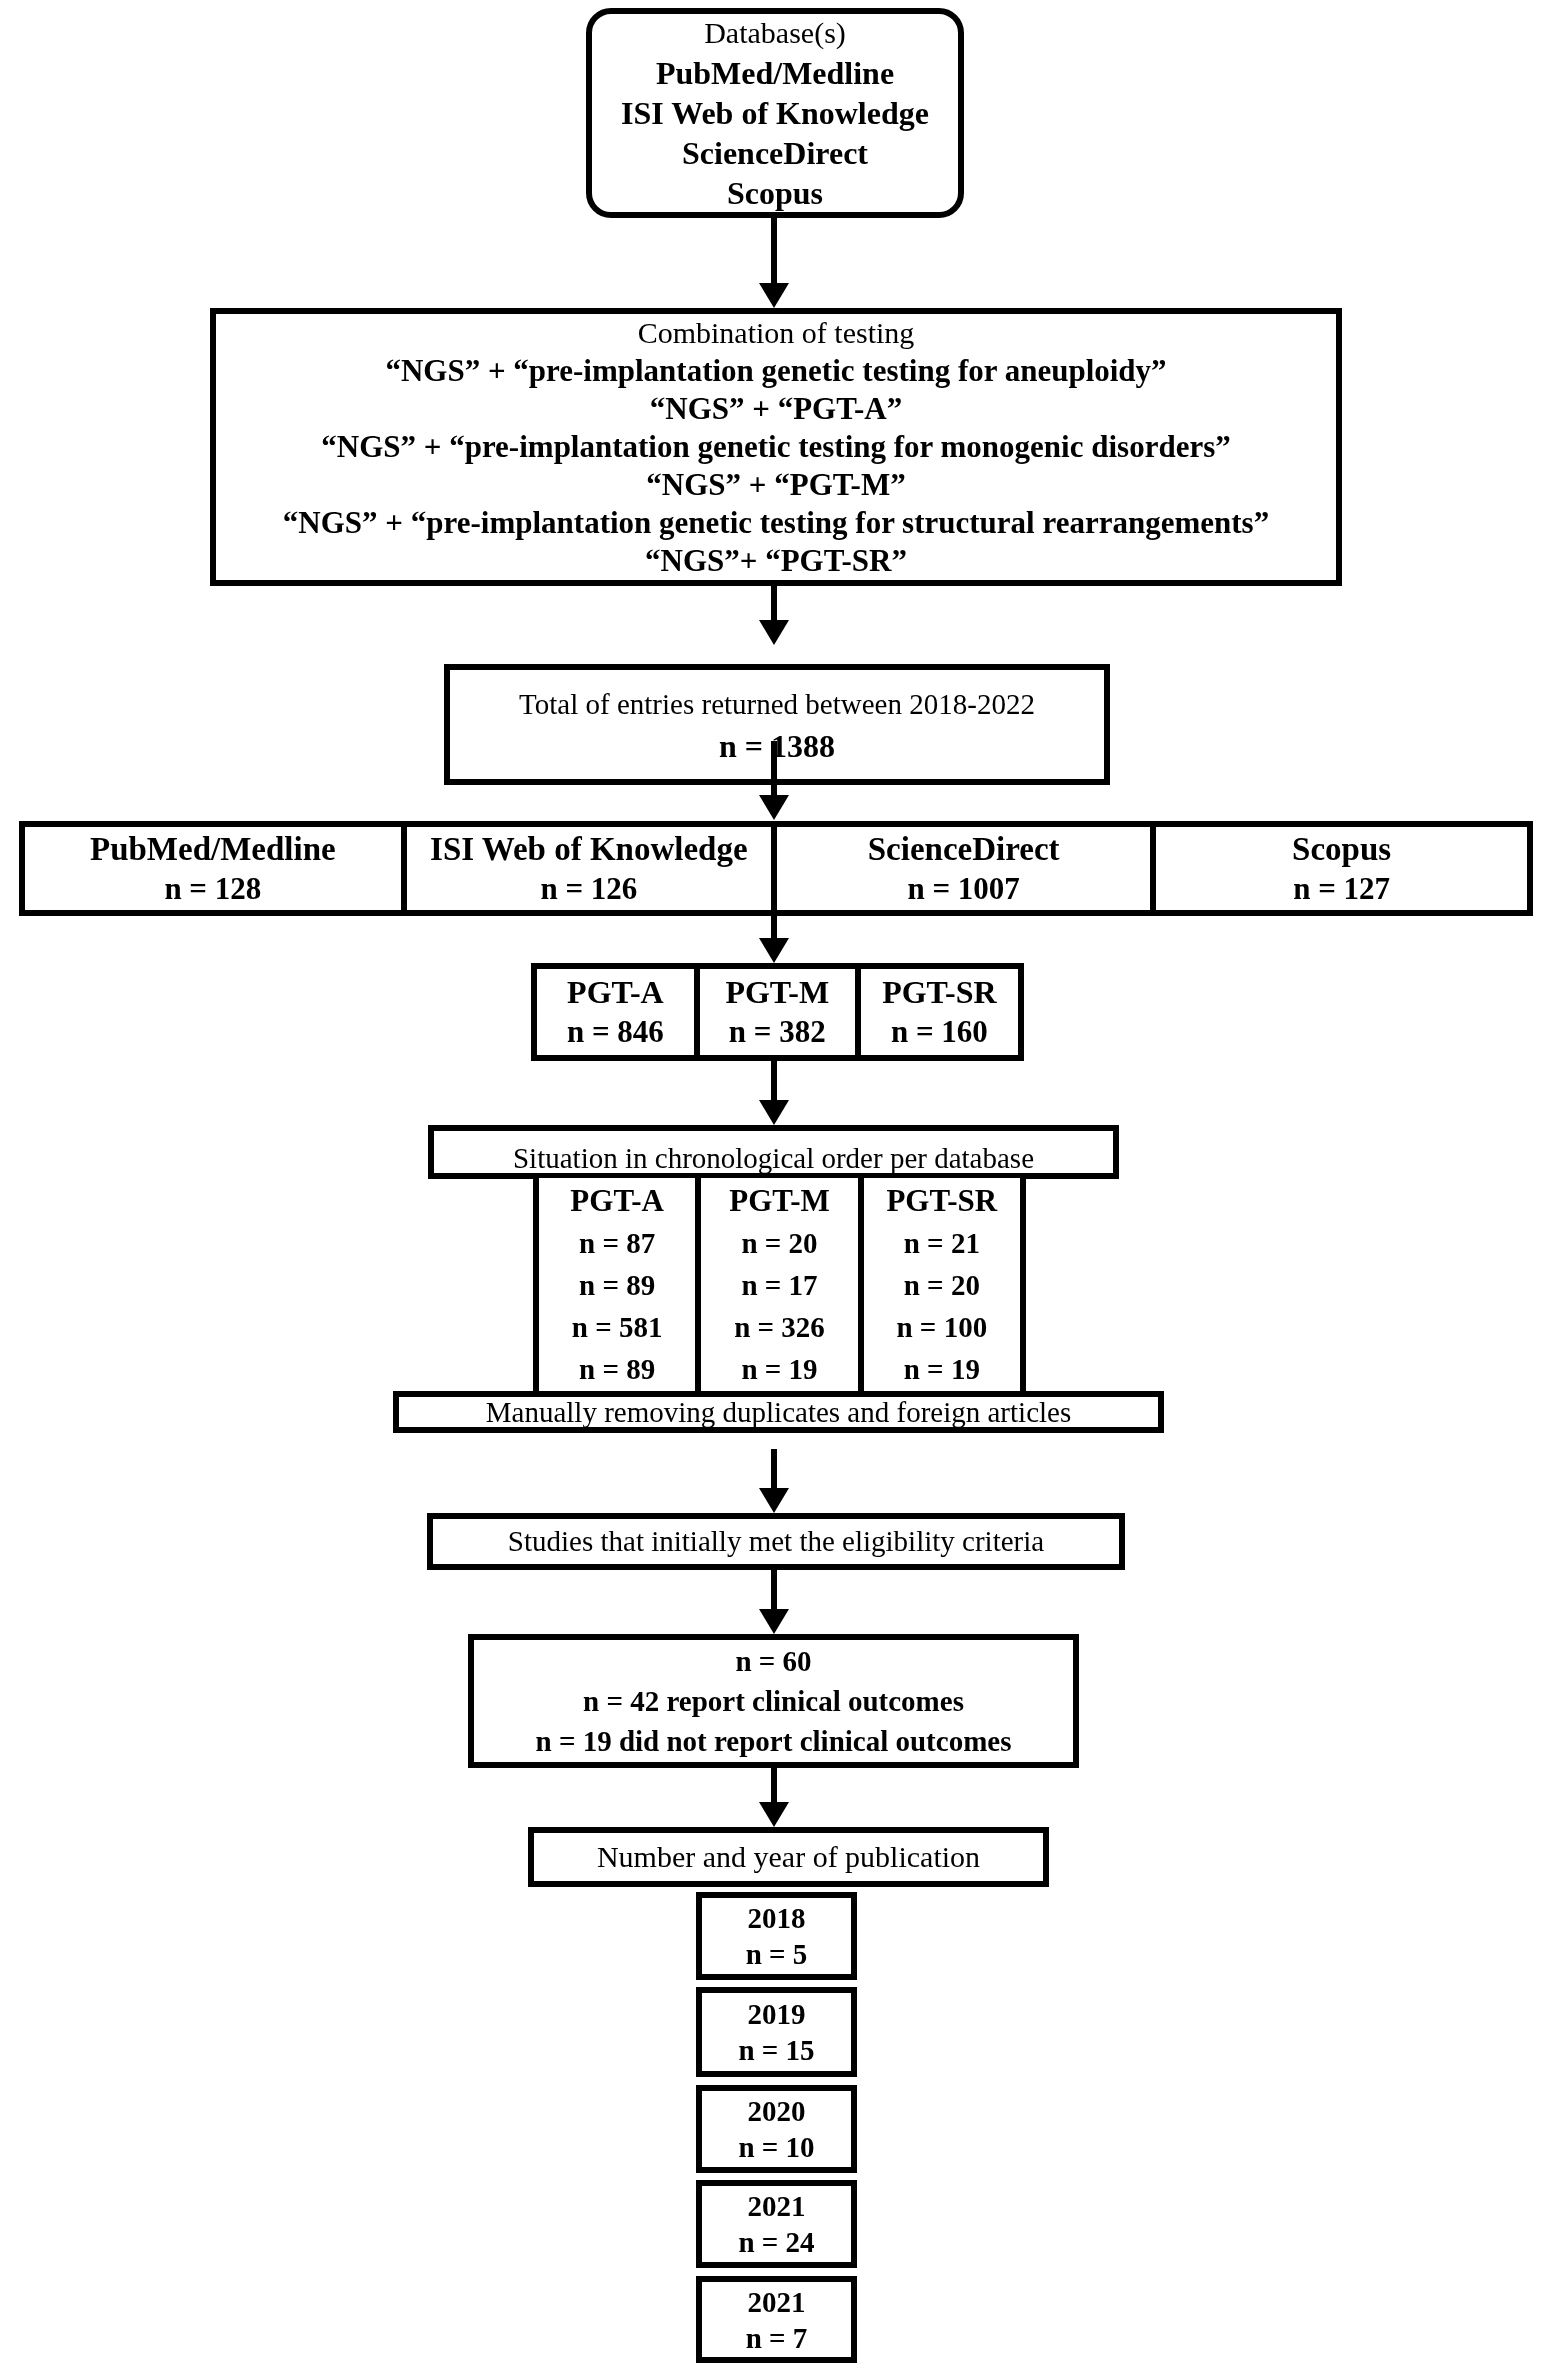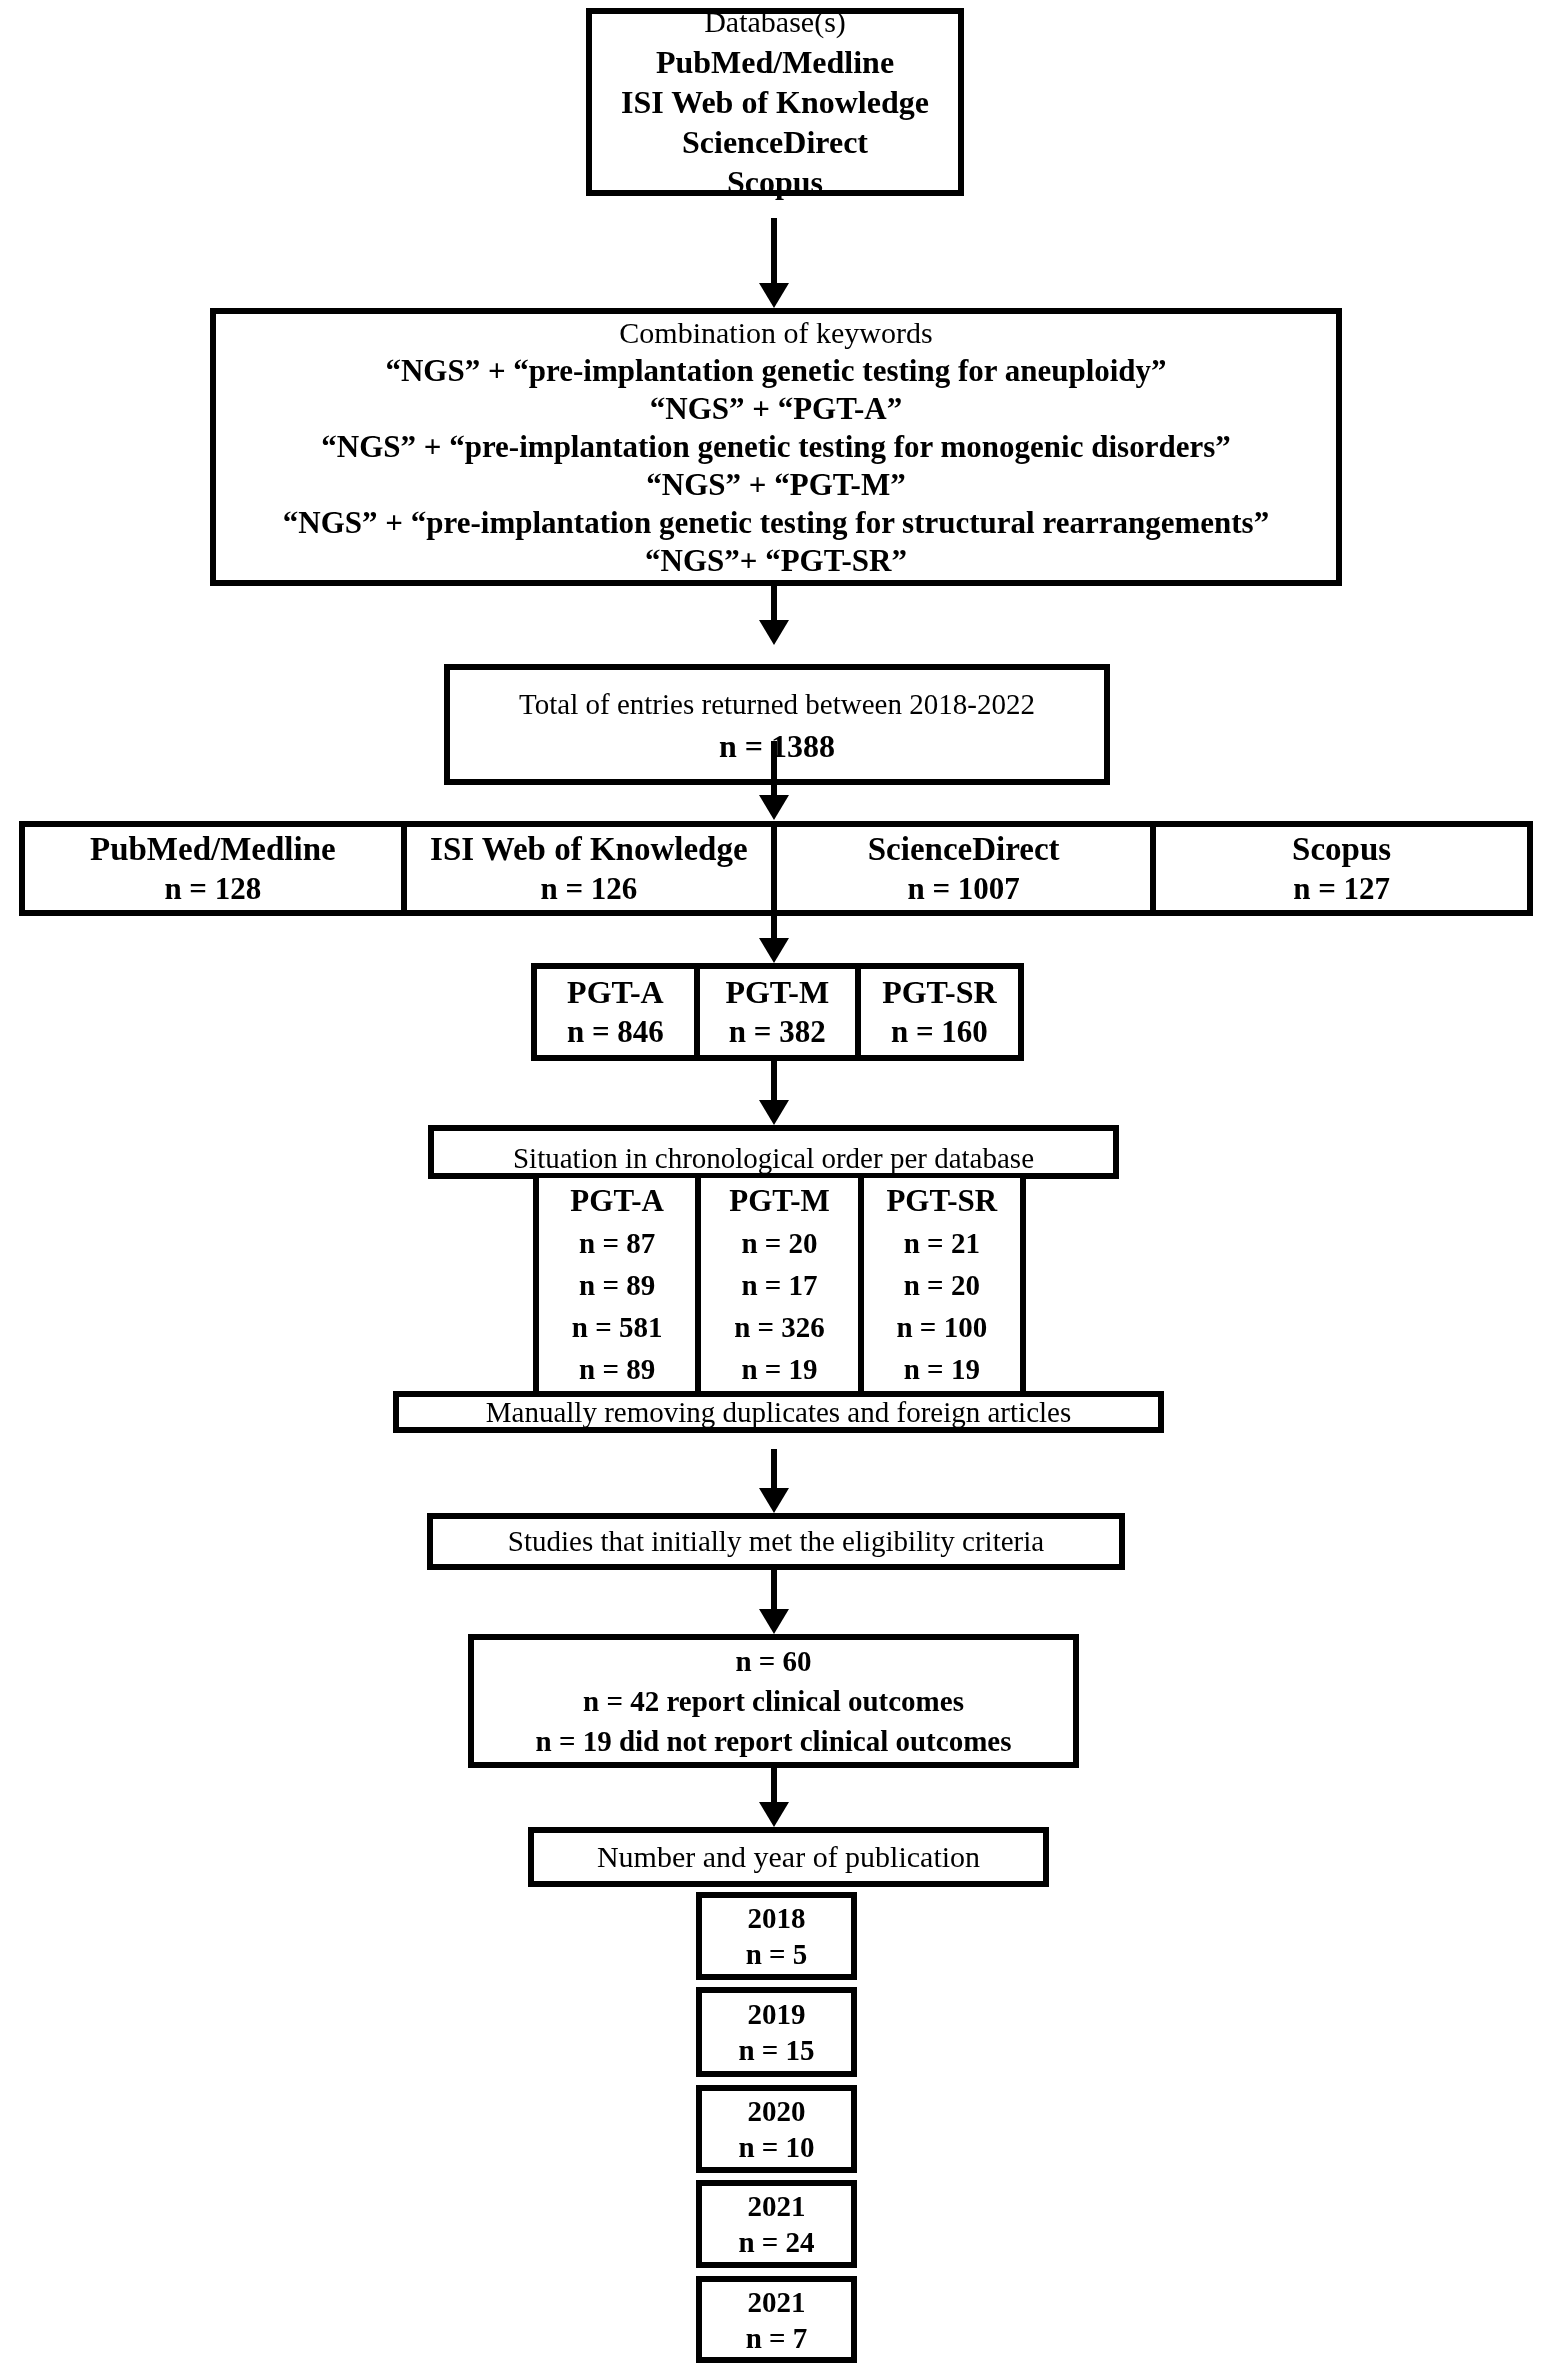--- a/index.html
+++ b/index.html
@@ -23,33 +23,33 @@
        text-align:center;box-sizing:border-box;}
   .col.divider{border-right:6px solid #000;}
   .ybox{position:absolute;background:#fff;border:6px solid #000;box-sizing:border-box;
         display:flex;flex-direction:column;justify-content:center;align-items:center;text-align:center;}
 </style>
 </head>
 <body>
 
 <div id="canvas">
 
-  <div class="box" style="left:586px;top:7.5px;width:378px;height:188px;line-height:40px;">
+  <div class="box" style="left:586px;top:7.5px;width:378px;height:210px;line-height:40px;border-radius:25px;">
     <div class="t" style="font-size:30px;">Database(s)</div>
     <div class="b" style="font-size:32px;">PubMed/Medline</div>
     <div class="b" style="font-size:32px;">ISI Web of Knowledge</div>
     <div class="b" style="font-size:32px;">ScienceDirect</div>
     <div class="b" style="font-size:32px;">Scopus</div>
   </div>
 
   <div class="stem" style="left:771px;top:218px;height:66px;"></div>
   <div class="head" style="left:759px;top:283px;"></div>
 
   <div class="box" style="left:210px;top:308px;width:1132px;height:278px;line-height:38px;">
-    <div class="t" style="font-size:30px;">Combination of keywords</div>
+    <div class="t" style="font-size:30px;">Combination of testing</div>
     <div class="b" style="font-size:31px;">“NGS” + “pre-implantation genetic testing for aneuploidy”</div>
     <div class="b" style="font-size:31px;">“NGS” + “PGT-A”</div>
     <div class="b" style="font-size:31px;">“NGS” + “pre-implantation genetic testing for monogenic disorders”</div>
     <div class="b" style="font-size:31px;">“NGS” + “PGT-M”</div>
     <div class="b" style="font-size:31px;">“NGS” + “pre-implantation genetic testing for structural rearrangements”</div>
     <div class="b" style="font-size:31px;">“NGS”+ “PGT-SR”</div>
   </div>
 
   <div class="stem" style="left:771px;top:585px;height:37px;"></div>
   <div class="head" style="left:759px;top:620px;"></div>

